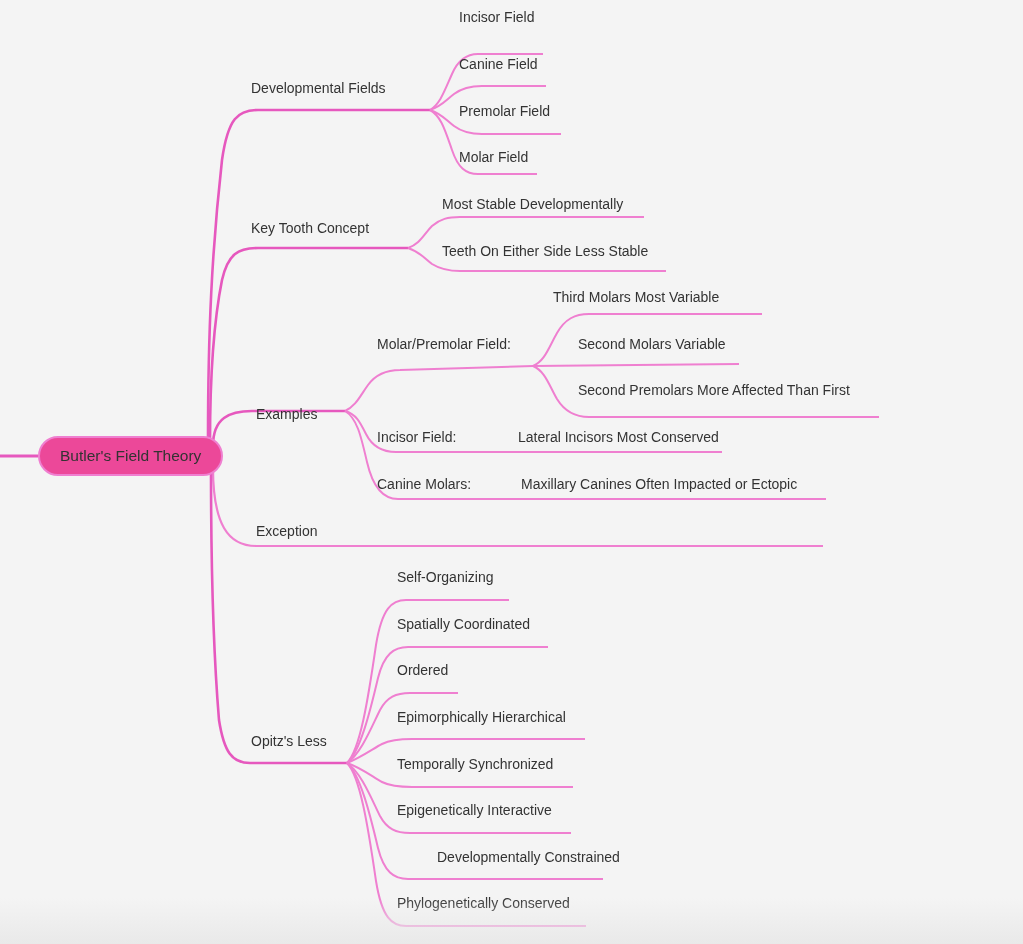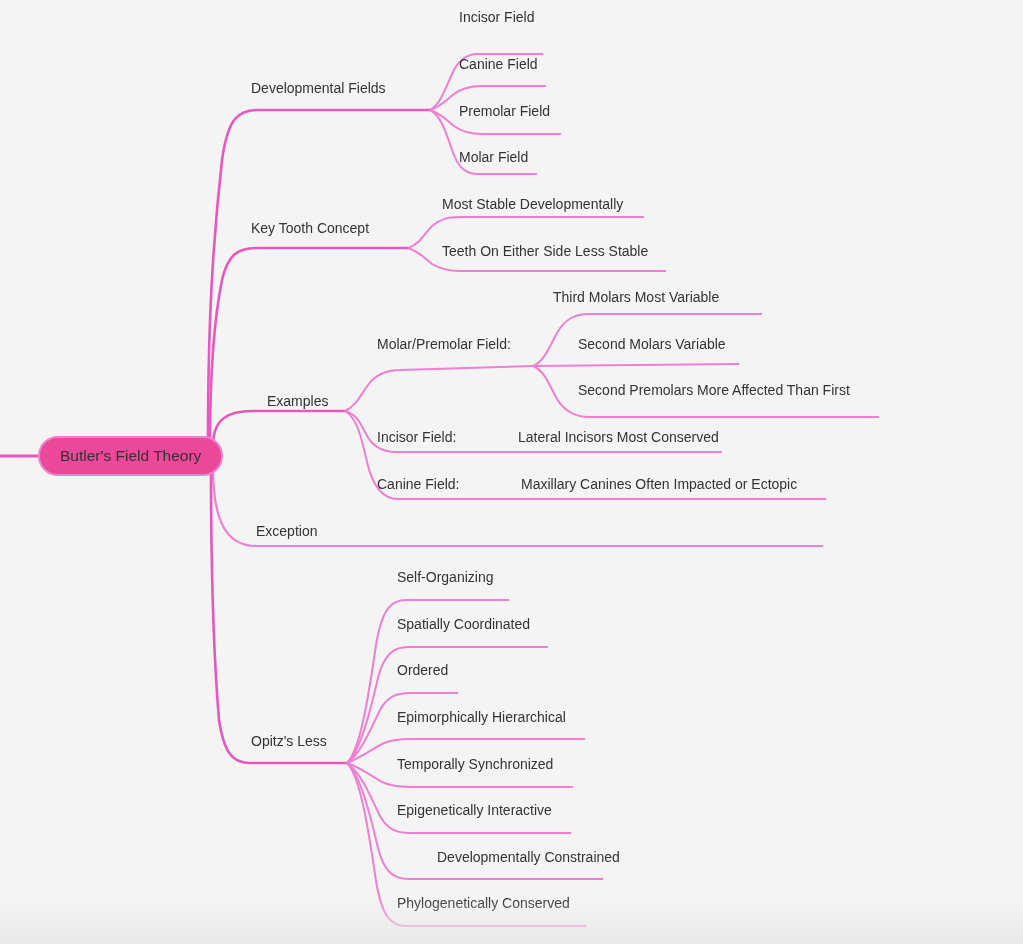--- a/index.html
+++ b/index.html
@@ -104,31 +104,31 @@
   <div class="node-label" style="left:251px; top:88px;">Developmental Fields</div>
   <div class="node-label" style="left:459px; top:17px;">Incisor Field</div>
   <div class="node-label" style="left:459px; top:64px;">Canine Field</div>
   <div class="node-label" style="left:459px; top:111px;">Premolar Field</div>
   <div class="node-label" style="left:459px; top:157px;">Molar Field</div>
 
   <div class="node-label" style="left:251px; top:228px;">Key Tooth Concept</div>
   <div class="node-label" style="left:442px; top:251px;">Teeth On Either Side Less Stable</div>
   <div class="node-label" style="left:442px; top:204px;">Most Stable Developmentally</div>
 
-  <div class="node-label" style="left:256px; top:401px;margin-left:11px;">Examples</div>
+  <div class="node-label" style="left:256px; top:414px;">Examples</div>
 
   <div class="node-label" style="left:377px; top:344px;">Molar/Premolar Field:</div>
   <div class="node-label" style="left:553px; top:297px;">Third Molars Most Variable</div>
   <div class="node-label" style="left:578px; top:344px;">Second Molars Variable</div>
   <div class="node-label" style="left:578px; top:390px;">Second Premolars More Affected Than First</div>
 
   <div class="node-label" style="left:377px; top:437px;">Incisor Field:</div>
   <div class="node-label" style="left:518px; top:437px;">Lateral Incisors Most Conserved</div>
 
-  <div class="node-label" style="left:377px; top:484px;">Canine Field:</div>
+  <div class="node-label" style="left:377px; top:484px;">Canine Molars:</div>
   <div class="node-label" style="left:521px; top:484px;">Maxillary Canines Often Impacted or Ectopic</div>
 
   <div class="node-label" style="left:256px; top:531px;">Exception</div>
 
   <div class="node-label" style="left:251px; top:741px;">Opitz's Less</div>
   <div class="node-label" style="left:397px; top:577px;">Self-Organizing</div>
   <div class="node-label" style="left:397px; top:624px;">Spatially Coordinated</div>
   <div class="node-label" style="left:397px; top:670px;">Ordered</div>
   <div class="node-label" style="left:397px; top:717px;">Epimorphically Hierarchical</div>
   <div class="node-label" style="left:397px; top:764px;">Temporally Synchronized</div>

